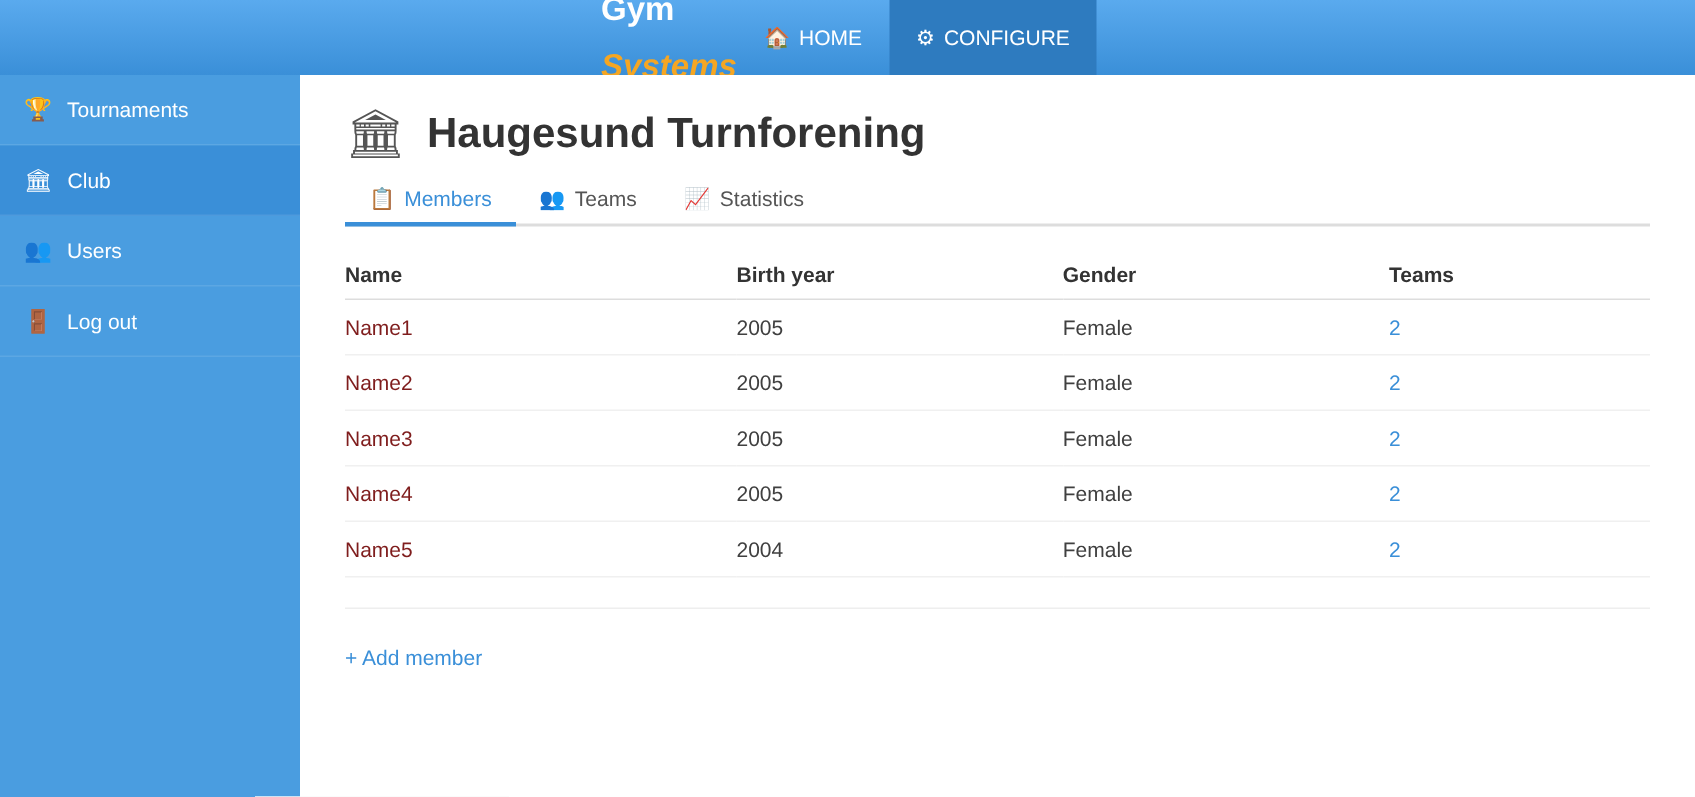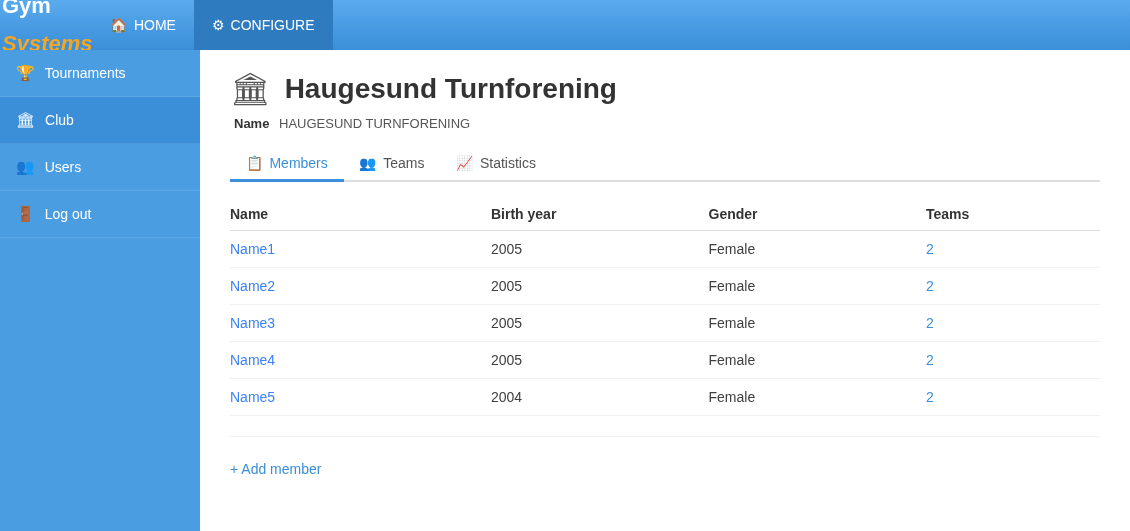--- a/index.html
+++ b/index.html
@@ -4,21 +4,21 @@
   <style>
     * { margin: 0; padding: 0; box-sizing: border-box; }
     body { font-family: Arial, sans-serif; font-size: 14px; background: #f5f5f5; }
 
     
     .header {
       background: linear-gradient(to bottom, #5aaaee, #3a8fd8);
       height: 50px;
       display: flex;
       align-items: center;
-      justify-content: flex-start;
+      justify-content: center;
       padding: 0 0 0 2px;
     }
     .logo-container {
       display: flex;
       align-items: center;
     }
     .logo-text {
       font-size: 22px;
       font-weight: bold;
       line-height: 1.1;
@@ -161,21 +161,21 @@
       border-bottom: 1px solid #ddd;
     }
     .members-table td {
       padding: 10px 12px 10px 0;
       color: #404040;
       font-size: 14px;
       border-bottom: 1px solid #f0f0f0;
     }
     .members-table td.name-cell a,
     .members-table td.name-cell {
-      color: #3b82f6;
+      color: #7f1d1d;
       text-decoration: none;
     }
     .members-table td.teams-cell {
       color: #3a8fd8;
     }
 
     .col-name { width: 30%; }
     .col-birth { width: 25%; }
     .col-gender { width: 25%; }
     .col-teams { width: 20%; }
@@ -241,24 +241,20 @@
     </div>
   </div>
 
   <div class="main">
 
     <div class="page-title-row">
       <span class="page-title-icon">🏛</span>
       <h1 class="page-title">Haugesund Turnforening</h1>
     </div>
 
-    <div class="club-name-row">
-      <span class="club-name-label">Name</span>
-      <span class="club-name-value">HAUGESUND TURNFORENING</span>
-    </div>
 
     <div class="tabs">
       <div class="tab active">
         <span class="tab-icon">📋</span>
         <span>Members</span>
       </div>
       <div class="tab">
         <span class="tab-icon">👥</span>
         <span>Teams</span>
       </div>

